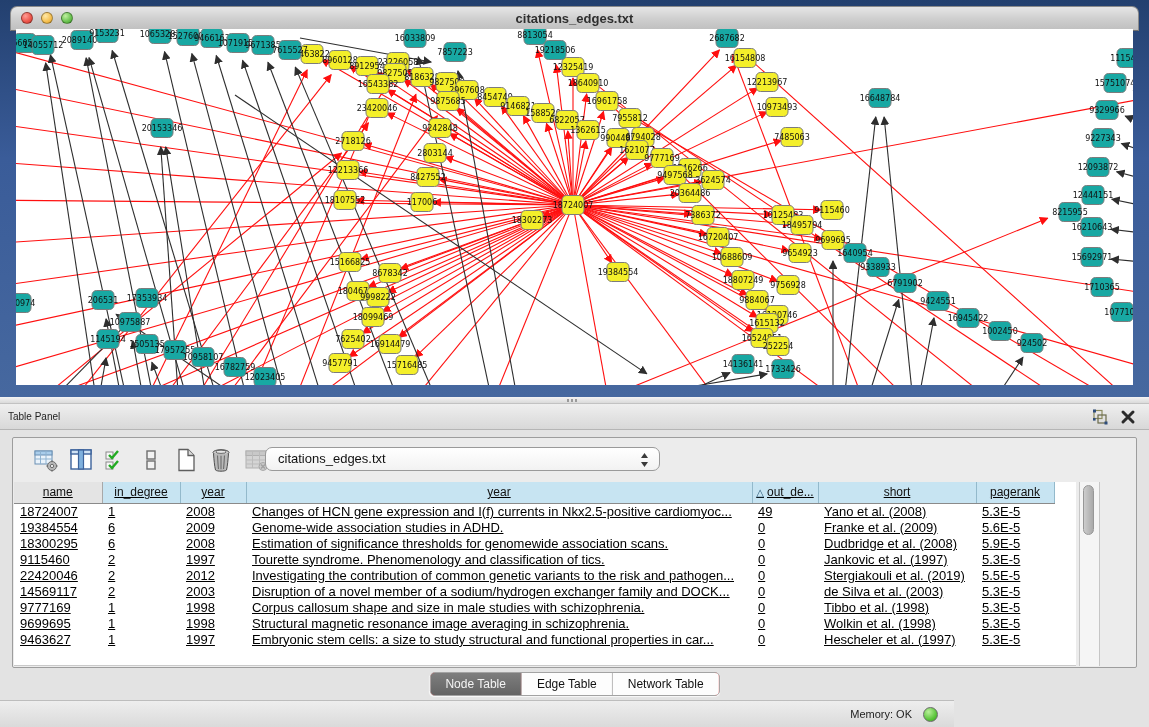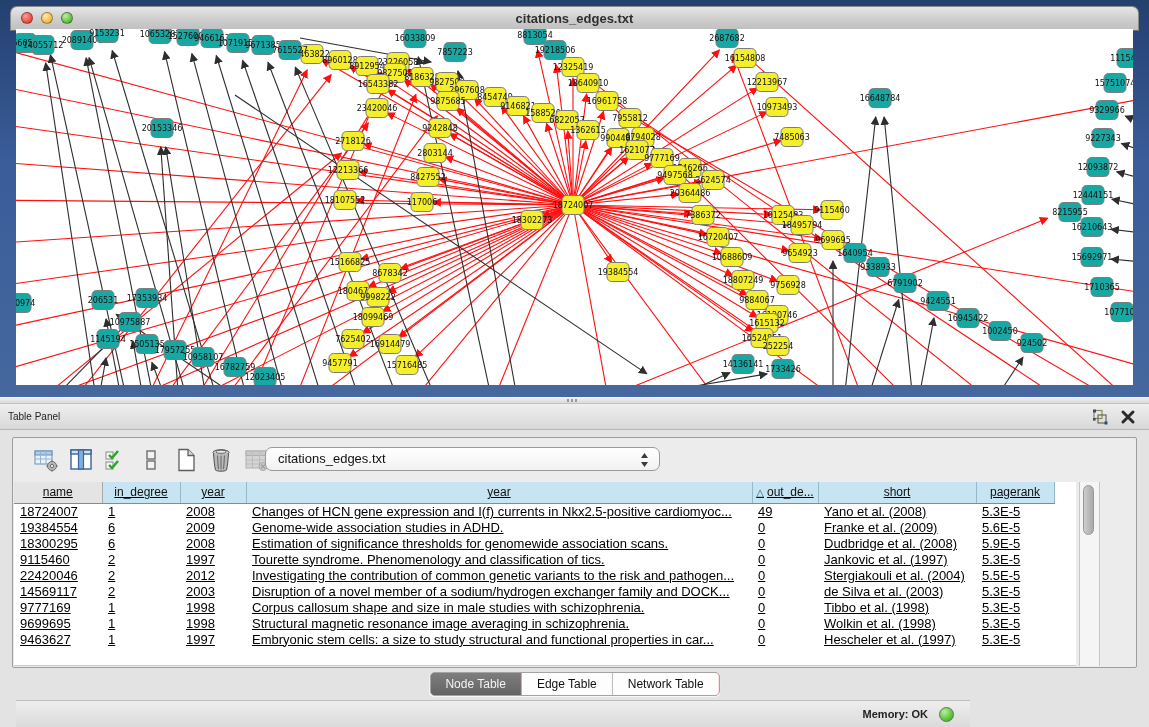--- a/index.html
+++ b/index.html
@@ -63,22 +63,22 @@
 
   
   #tabs{position:absolute;left:50%;bottom:4px;transform:translateX(-50%);height:22px;display:flex;
     border:1px solid #a3a3a3;border-radius:5px;overflow:hidden;background:#ef4444;
     box-shadow:0 1px 1px rgba(255,255,255,.8);}
   .tab{padding:0 15px;line-height:22px;font-size:12px;color:#111;border-right:1px solid #b3b3b3;background:#fdfdfd;}
   .tab:last-child{border-right:none;}
   .tab.selected{background:linear-gradient(#7e7e7e,#646464);color:#f4f4f4;}
 
   
-  #status-bar{position:absolute;left:16px;top:700px;width:954px;height:27px;
-    background:linear-gradient(#eeeeee,#dadada);border-top:1px solid #bdbdbd;box-sizing:border-box;font-weight:bold;}
+  #status-bar{position:absolute;left:0;top:700px;width:954px;height:27px;
+    background:linear-gradient(#eeeeee,#dadada);border-top:1px solid #bdbdbd;box-sizing:border-box;}
   #memory-label{position:absolute;right:42px;top:0;height:26px;line-height:26px;font-size:11px;color:#222;}
   #memory-indicator{position:absolute;right:16px;top:6px;width:15px;height:15px;border-radius:50%;
     background:radial-gradient(circle at 35% 30%,#b9f09a,#55c235 65%,#3d9e22);border:1px solid #6a6a6a;box-sizing:border-box;}
 </style>
 </head>
 <body>
 
 <div id="app">
 
   <div id="graph-region">
@@ -629,21 +629,21 @@
                 <td>0</td>
                 <td>Jankovic et al. (1997)</td>
                 <td>5.3E-5</td>
               </tr>
               <tr>
                 <td>22420046</td>
                 <td>2</td>
                 <td>2012</td>
                 <td>Investigating the contribution of common genetic variants to the risk and pathogen...</td>
                 <td>0</td>
-                <td>Stergiakouli et al. (2004)</td>
+                <td>Stergiakouli et al. (2019)</td>
                 <td>5.5E-5</td>
               </tr>
               <tr>
                 <td>14569117</td>
                 <td>2</td>
                 <td>2003</td>
                 <td>Disruption of a novel member of a sodium/hydrogen exchanger family and DOCK...</td>
                 <td>0</td>
                 <td>de Silva et al. (2003)</td>
                 <td>5.3E-5</td>

